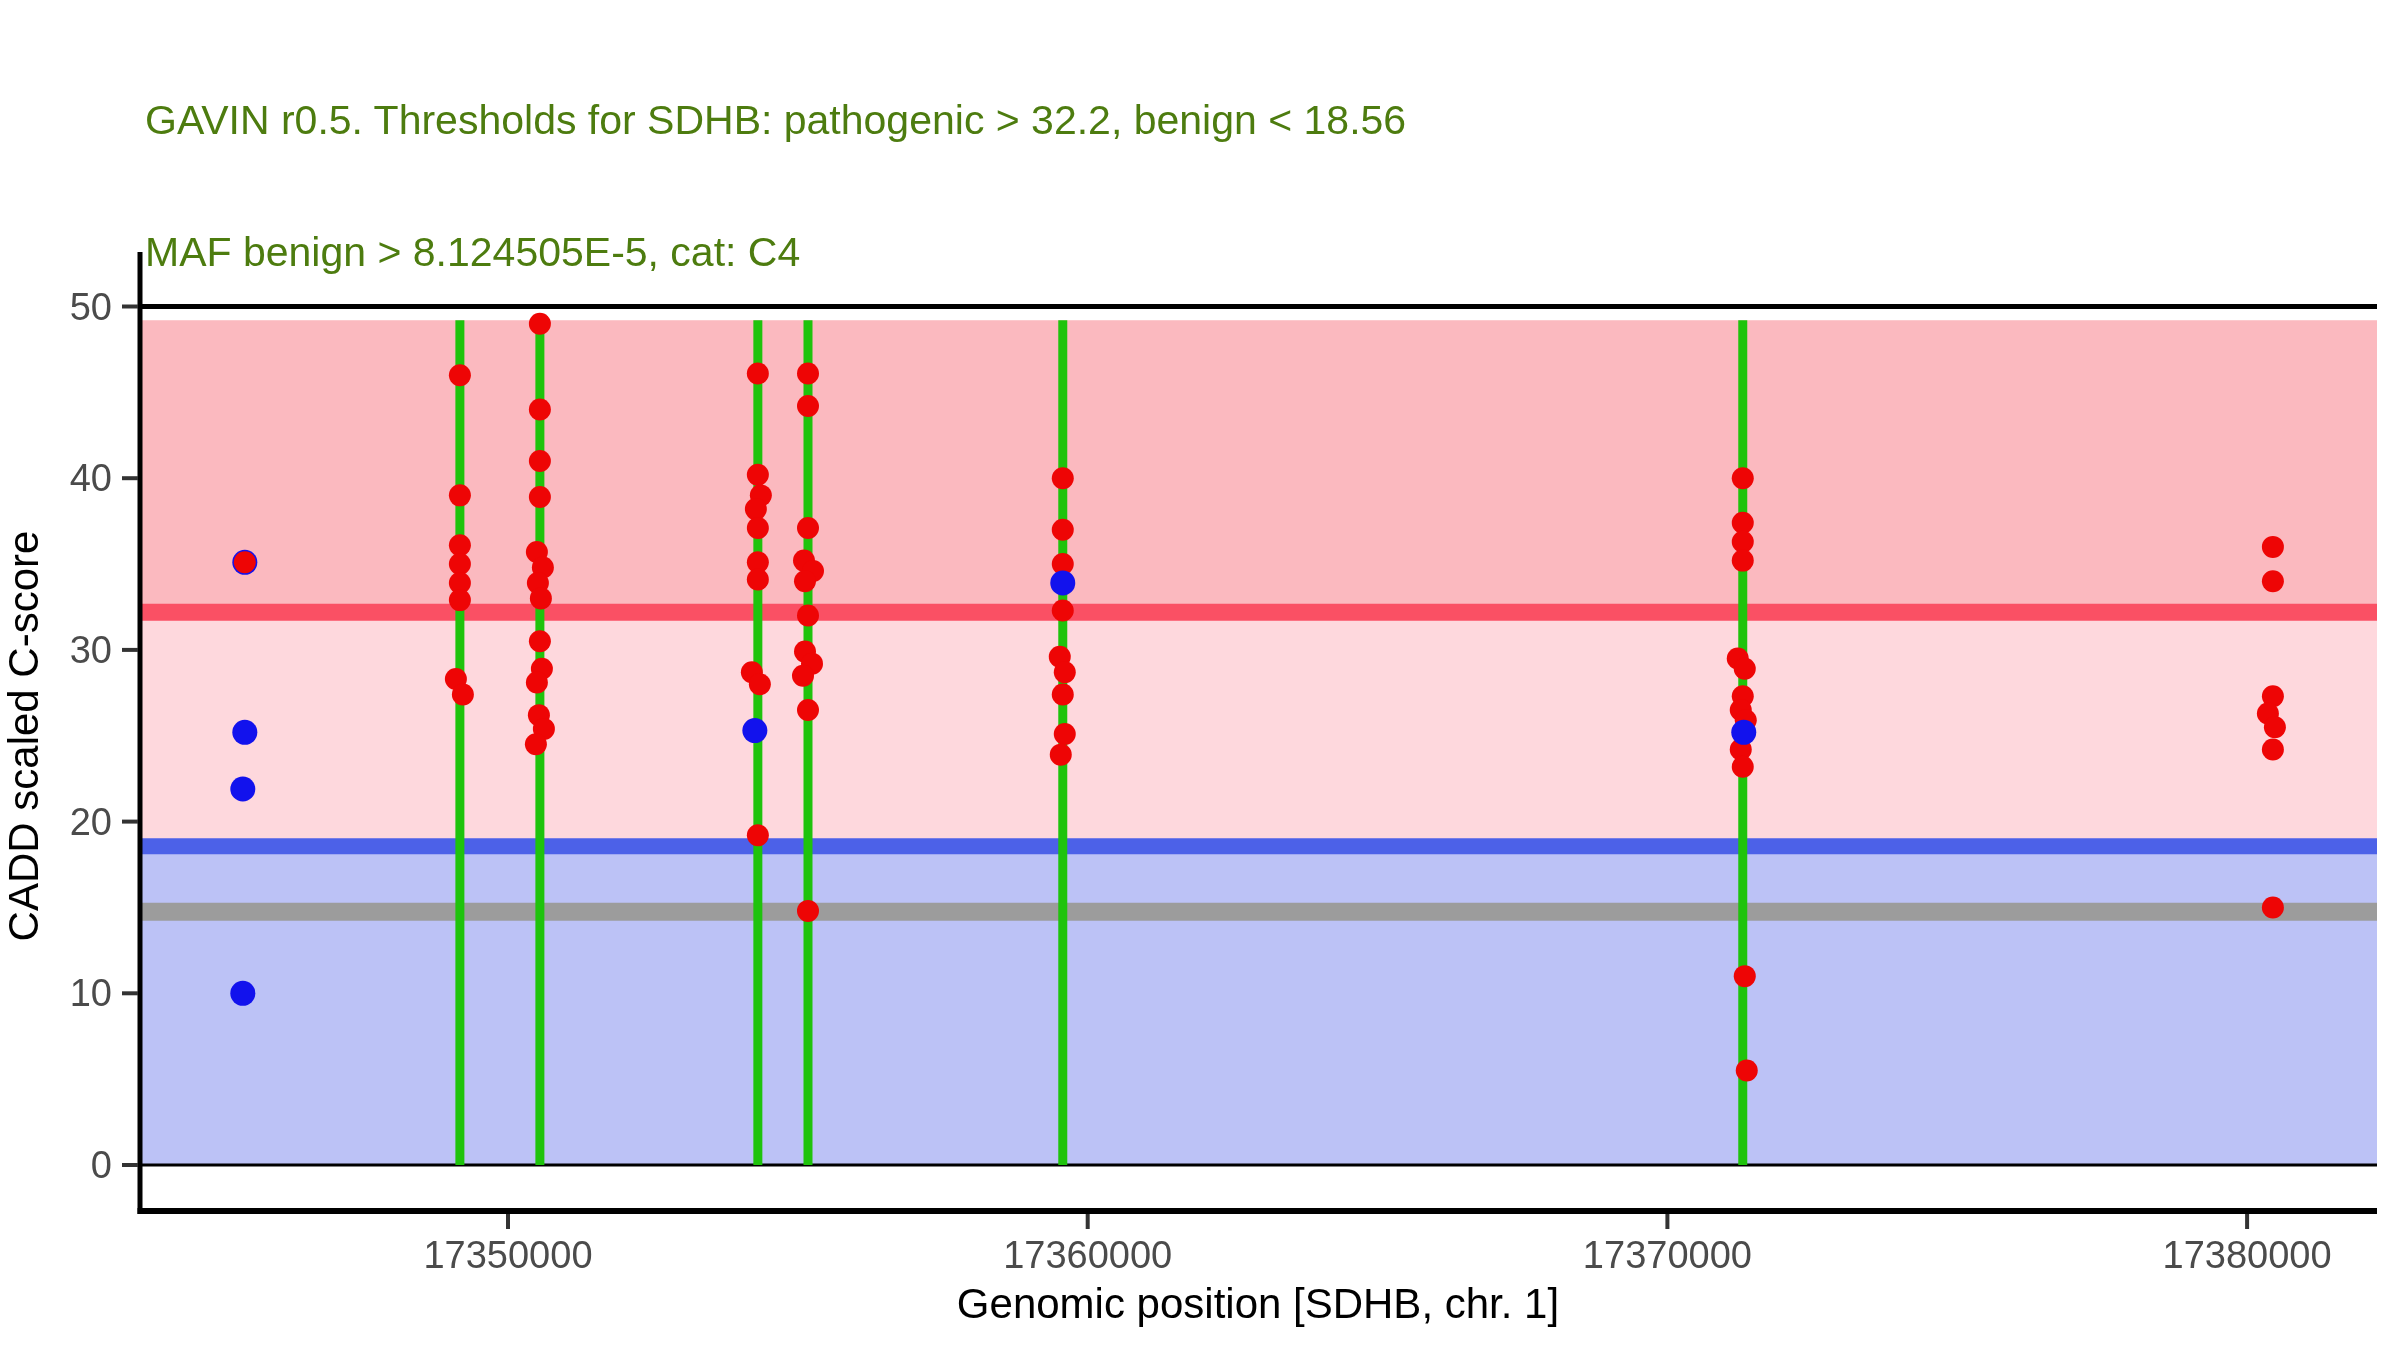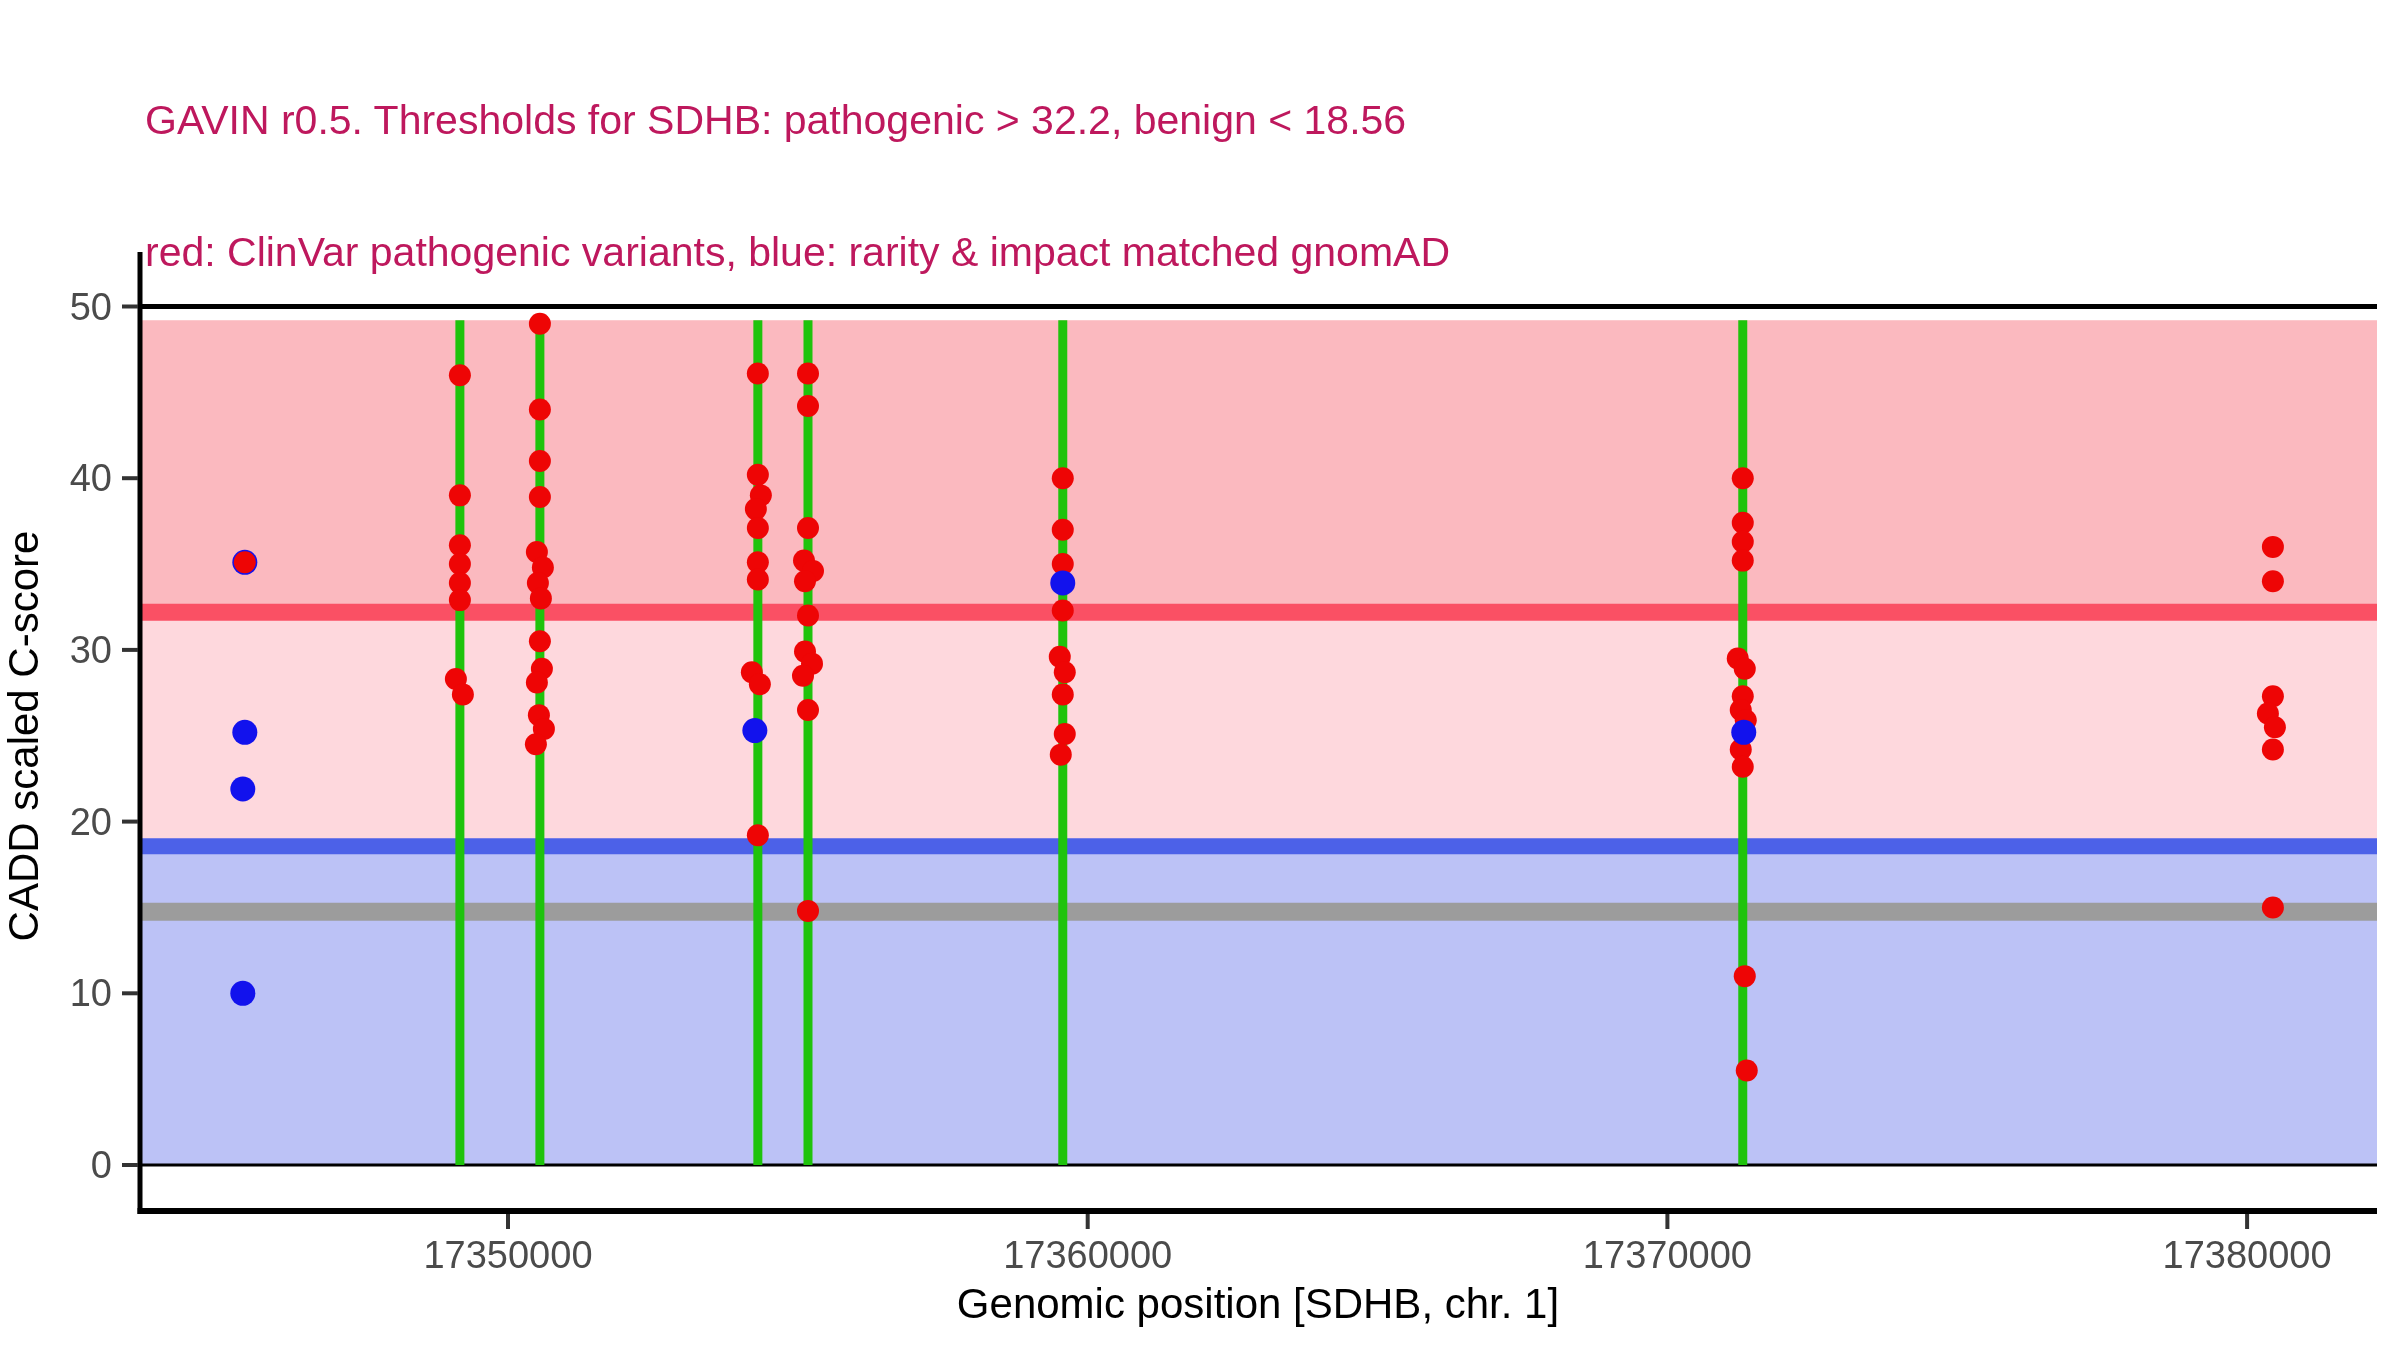--- a/index.html
+++ b/index.html
@@ -1,29 +1,30 @@
 <!DOCTYPE html>
 <html><head>
 <meta charset="utf-8">
 <style>
   html,body{margin:0;padding:0;background:#fff;}
   #page{position:relative;width:2400px;height:1350px;background:#fff;overflow:hidden;
         font-family:"Liberation Sans",sans-serif;}
-  #title-block{position:absolute;left:145px;top:10px;color:#be185d;font-size:41px;line-height:44px;white-space:pre;}
+  #title-block{position:absolute;left:145px;top:10px;color:#4d7c0f;font-size:41px;line-height:44px;white-space:pre;}
   #plot{position:absolute;left:0;top:0;}
   .tick-label{fill:#4b4b4b;}
   text{font-family:"Liberation Sans",sans-serif;}
 </style>
 </head>
 <body>
 
 <div id="page">
 
   <div id="title-block">
     <div>GAVIN r0.5. Thresholds for SDHB: pathogenic &gt; 32.2, benign &lt; 18.56</div>
+    <div>MAF benign &gt; 8.124505E-5, cat: C4</div>
     <div>red: ClinVar pathogenic variants, blue: rarity &amp; impact matched gnomAD</div>
     <div>variants, green: RefSeq exons, grey: genome-wide fallback threshold</div>
   </div>
 
   <svg id="plot" width="2400" height="1350" viewBox="0 0 2400 1350">
     <g id="plot-layers">
         <rect x="140" y="320.2359999999999" width="2237" height="291.89" fill="#fbb9bf"></rect>
         <rect x="140" y="612.1259999999999" width="2237" height="234.19880000000012" fill="#fed8dd"></rect>
         <rect x="140" y="846.3248" width="2237" height="318.6752" fill="#bcc2f6"></rect>
         <line x1="140" x2="2377" y1="306.4999999999999" y2="306.4999999999999" stroke="#000000" stroke-width="5"></line>

